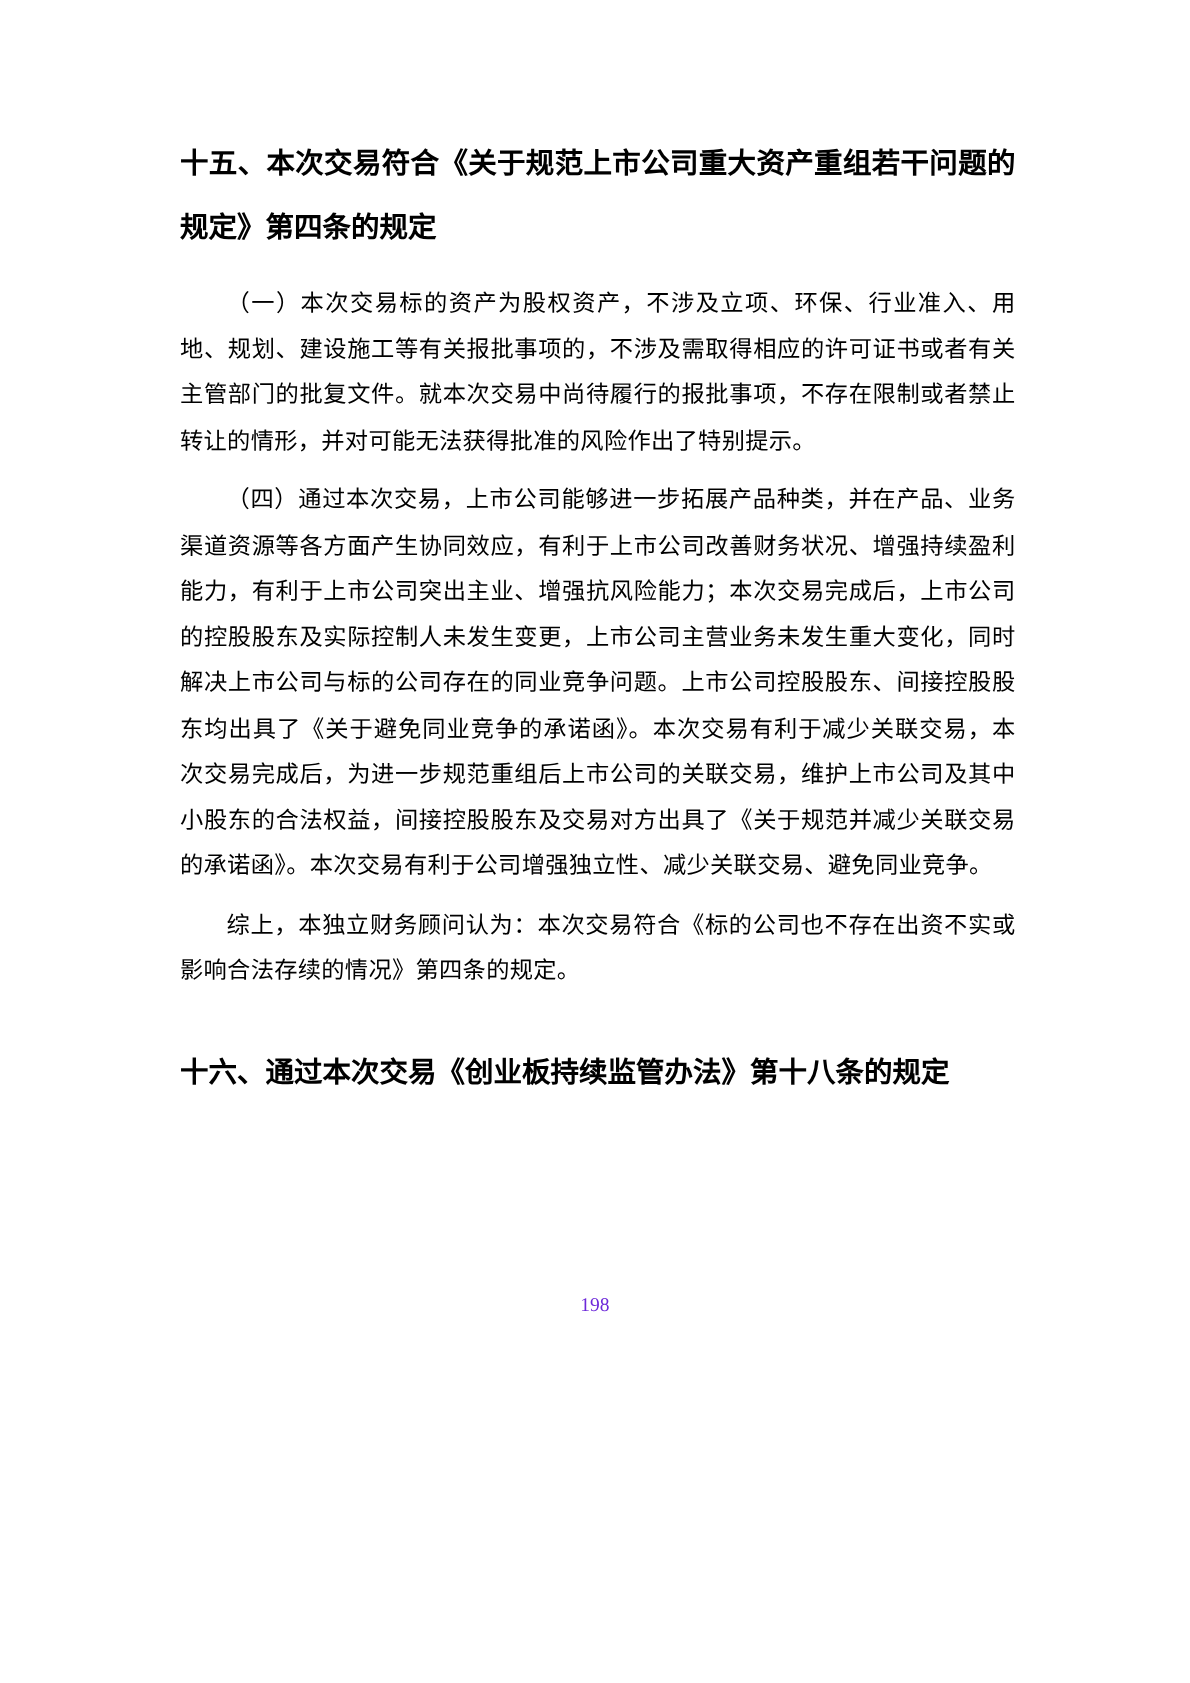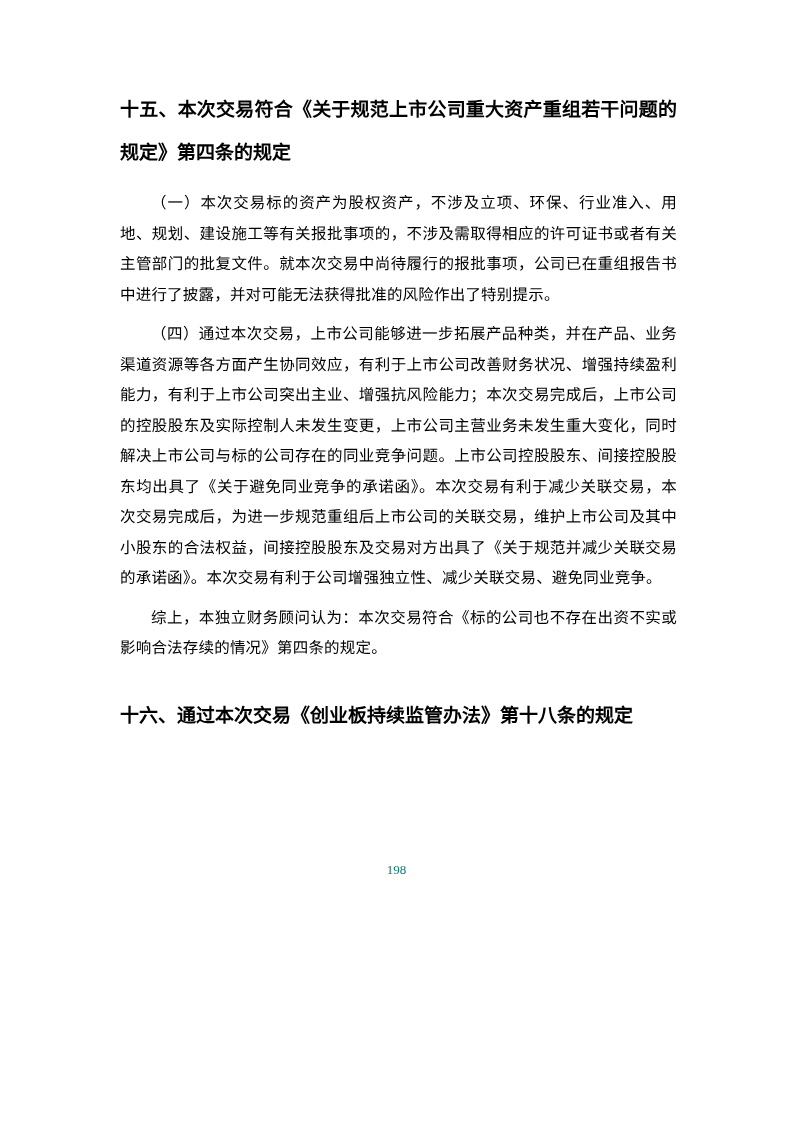--- a/index.html
+++ b/index.html
@@ -56,32 +56,32 @@
   }
 
   .page-footer {
     position: absolute;
     left: 0;
     bottom: 78px;
     width: 793px;
     text-align: center;
     font-size: 13px;
     font-family: "Liberation Serif", "DejaVu Serif", serif;
-    color: #0f766e;
+    color: #6d28d9;
   }
 </style>
 </head>
 <body>
 
 <div class="page">
   <div class="content">
 
     <h2 class="sec-heading">十五、本次交易符合《关于规范上市公司重大资产重组若干问题的规定》第四条的规定</h2>
 
-    <p class="body-para">（一）本次交易标的资产为股权资产，不涉及立项、环保、行业准入、用地、规划、建设施工等有关报批事项的，不涉及需取得相应的许可证书或者有关主管部门的批复文件。就本次交易中尚待履行的报批事项，公司已在重组报告书中进行了披露，并对可能无法获得批准的风险作出了特别提示。</p>
+    <p class="body-para">（一）本次交易标的资产为股权资产，不涉及立项、环保、行业准入、用地、规划、建设施工等有关报批事项的，不涉及需取得相应的许可证书或者有关主管部门的批复文件。就本次交易中尚待履行的报批事项，不存在限制或者禁止转让的情形，并对可能无法获得批准的风险作出了特别提示。</p>
 
 
 
     <p class="body-para">（四）通过本次交易，上市公司能够进一步拓展产品种类，并在产品、业务渠道资源等各方面产生协同效应，有利于上市公司改善财务状况、增强持续盈利能力，有利于上市公司突出主业、增强抗风险能力；本次交易完成后，上市公司的控股股东及实际控制人未发生变更，上市公司主营业务未发生重大变化，同时解决上市公司与标的公司存在的同业竞争问题。上市公司控股股东、间接控股股东均出具了《关于避免同业竞争的承诺函》。本次交易有利于减少关联交易，本次交易完成后，为进一步规范重组后上市公司的关联交易，维护上市公司及其中小股东的合法权益，间接控股股东及交易对方出具了《关于规范并减少关联交易的承诺函》。本次交易有利于公司增强独立性、减少关联交易、避免同业竞争。</p>
 
     <p class="body-para">综上，本独立财务顾问认为：本次交易符合《标的公司也不存在出资不实或影响合法存续的情况》第四条的规定。</p>
 
     <h2 class="sec-heading sec-heading-bottom">十六、通过本次交易《创业板持续监管办法》第十八条的规定</h2>
 
   </div>

